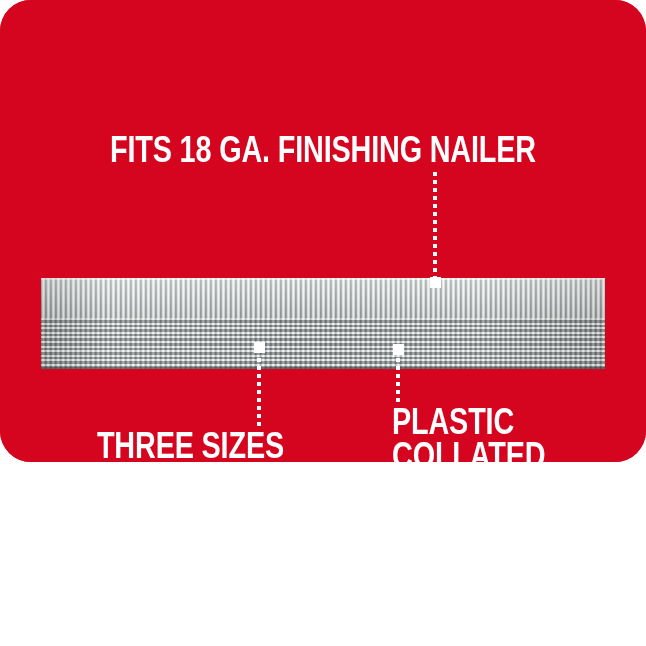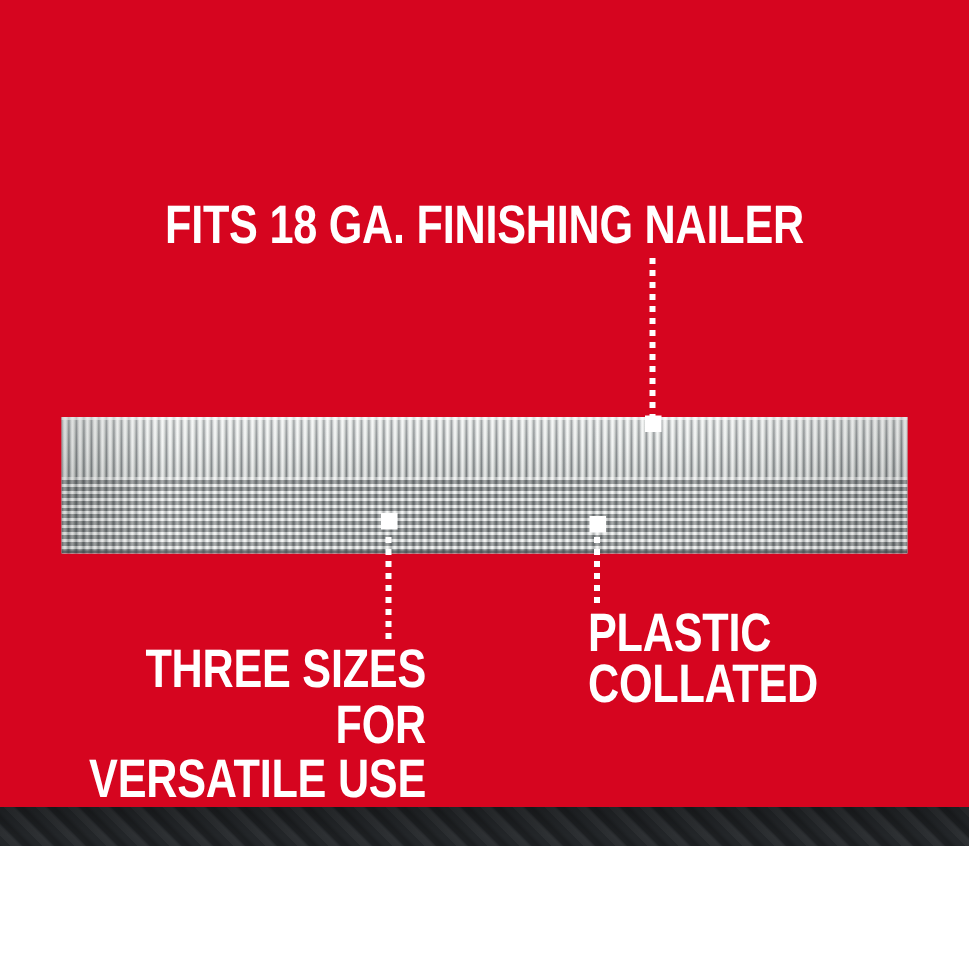--- a/index.html
+++ b/index.html
@@ -5,24 +5,25 @@
 <style>
   html, body {
     margin: 0;
     padding: 0;
     background: #ffffff;
   }
 
   #stage {
     position: relative;
     width: 646px;
-    height: 564px;
+    height: 462px;
     overflow: hidden;
     font-family: "Liberation Sans", sans-serif;
     background: #d6001c;
+    border-radius: 31px;
     -webkit-font-smoothing: antialiased;
   }
 
   
   .red-panel {
     position: absolute;
     left: 0;
     top: 0;
     width: 646px;
     height: 538px;

